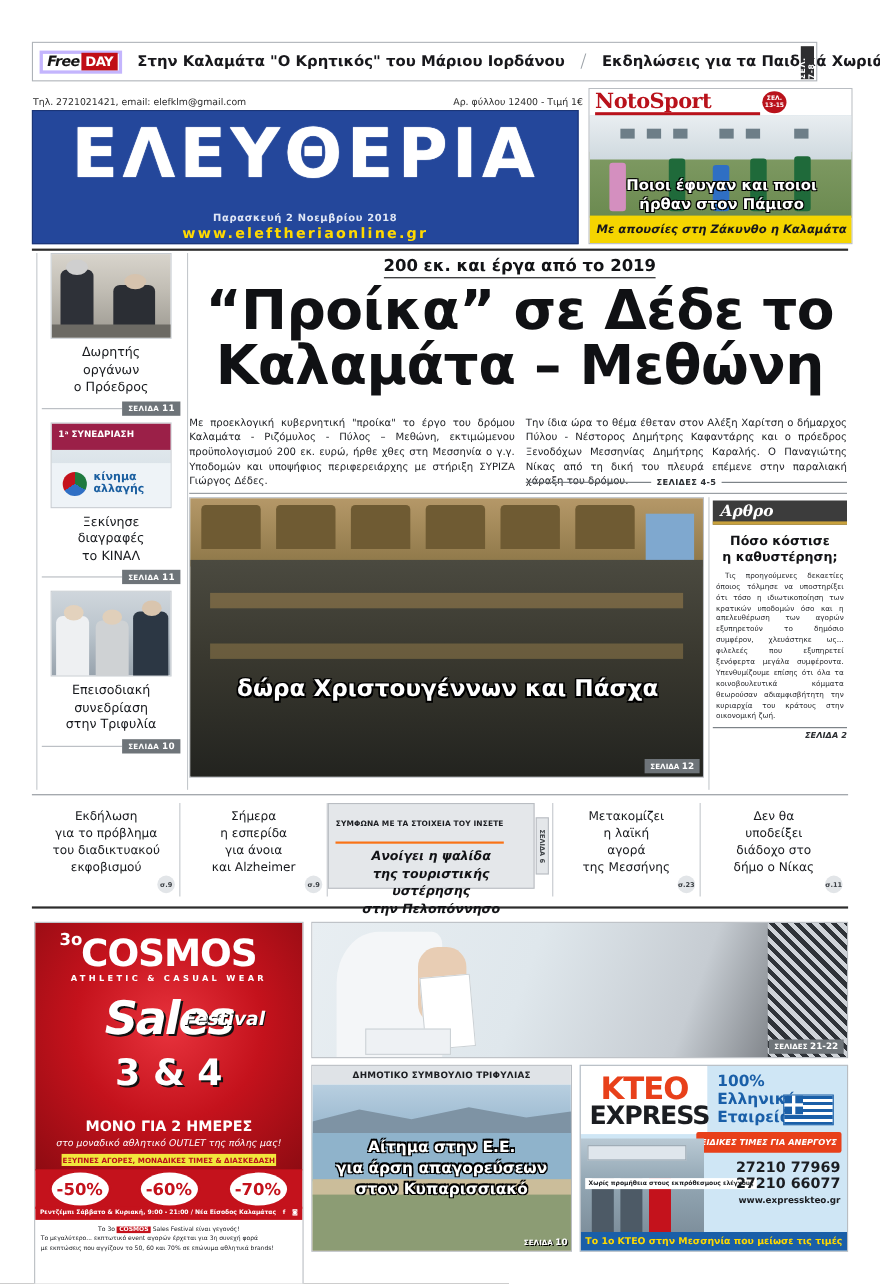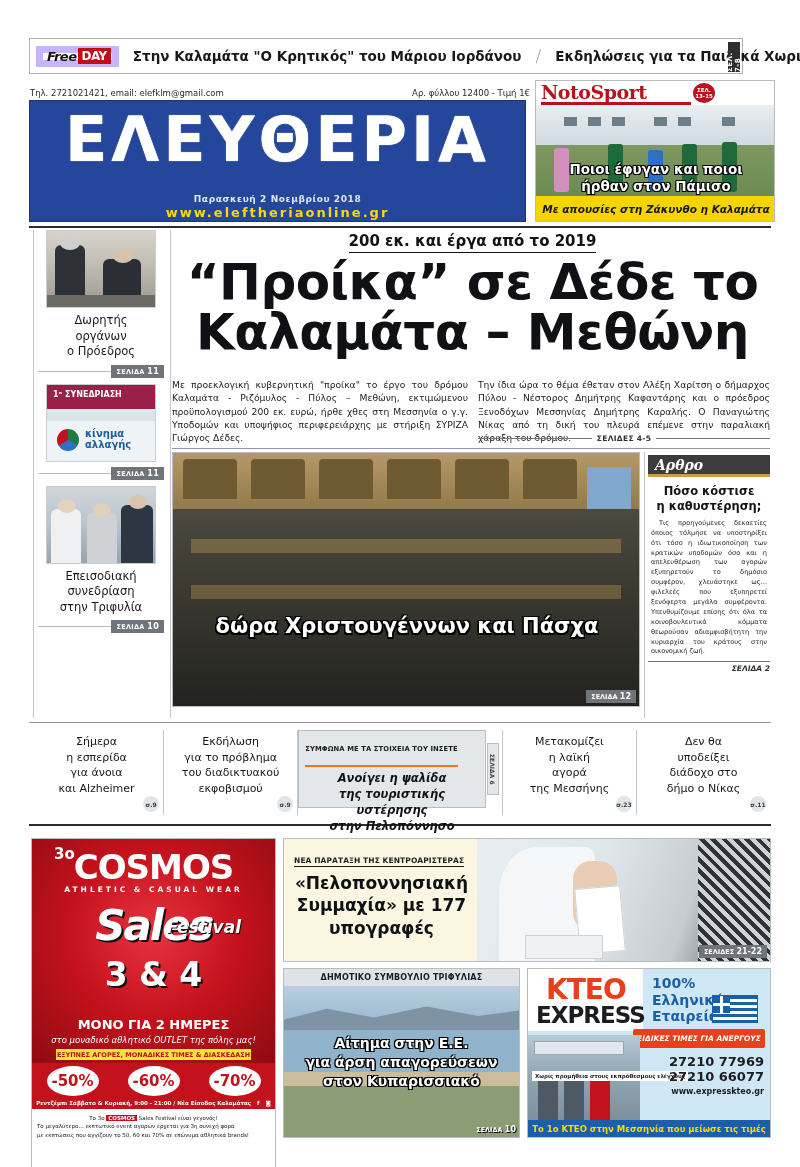--- a/index.html
+++ b/index.html
@@ -12,21 +12,21 @@
     margin:0 auto; overflow:hidden;
   }
 
   
   .topstrip {
     position:absolute; left:29px; top:38px; width:714px; height:36px;
     border:1px solid #aeb3b8; background:#fff;
     display:flex; align-items:center; padding:0 6px;
   }
   .freeday {
-    display:flex; align-items:center; height:21px; border:7px solid #c4b5fd;
+    display:flex; align-items:center; height:21px; border:3px solid #c4b5fd;
     background:#fff; font-weight:bold; font-size:13px; letter-spacing:-.5px;
     padding:0 1px; margin-right:4px;
   }
   .fd-free { color:#141414; padding:0 1px 0 3px; font-style:italic; }
   .fd-day { background:#c00d16; color:#fff; padding:1px 4px; font-size:12px;text-align:right; }
   .topstrip-text {
     font-size:13.5px; font-weight:bold; color:#18181c; white-space:nowrap;
     padding:0 10px;
   }
   .topstrip-slash { color:#9aa0a6; font-size:17px; font-weight:300; padding:0 4px; }
@@ -479,20 +479,23 @@
     </div>
 
     <div class="sb-item">
       <div class="sb-photo" style="background:linear-gradient(#e8edf1 0%,#d9e2e8 55%,#c9d4dc 100%)">
         <div style="position:absolute;left:0;top:0;width:110px;height:24px;background:#9b2048"></div>
         <div style="position:absolute;left:6px;top:5px;color:#fff;font-size:8px;font-weight:bold">1ᵃ ΣΥΝΕΔΡΙΑΣΗ</div>
         <div style="position:absolute;left:0;top:36px;width:110px;height:42px;background:#eef3f7"></div>
         <div style="position:absolute;left:10px;top:44px;width:22px;height:22px;border-radius:50%;background:conic-gradient(#1f7a3f 0 33%,#2f6fc4 33% 66%,#c4121c 66% 100%)"></div>
         <div style="position:absolute;left:38px;top:43px;color:#1b5fa0;font-size:10px;font-weight:bold;line-height:1.15">κίνημα<br>αλλαγής</div>
       </div>
+      <div class="sb-title" style="white-space:pre-line">Ξεκίνησε
+διαγραφές
+το ΚΙΝΑΛ</div>
       <div class="sb-pagebar">
         <div class="ln"></div>
         <div class="sb-page"><span>ΣΕΛΙΔΑ</span> <b>11</b></div>
       </div>
     </div>
 
     <div class="sb-item">
       <div class="sb-photo" style="background:linear-gradient(#cfd6dc 0%,#b9c3cb 50%,#98a3ad 100%)">
         <div style="position:absolute;left:4px;top:22px;width:30px;height:56px;background:#eef0f2;border-radius:6px 6px 0 0"></div>
         <div style="position:absolute;left:11px;top:12px;width:18px;height:14px;background:#e3d2bd;border-radius:50%"></div>
@@ -550,32 +553,32 @@
     </div>
     <div class="arthro-title" style="white-space:pre-line">Πόσο κόστισε
 η καθυστέρηση;</div>
     <div class="arthro-body">Τις προηγούμενες δεκαετίες όποιος τόλμησε να υποστηρίξει ότι τόσο η ιδιωτικοποίηση των κρατικών υποδομών όσο και η απελευθέρωση των αγορών εξυπηρετούν το δημόσιο συμφέρον, χλευάστηκε ως... φιλελεές που εξυπηρετεί ξενόφερτα μεγάλα συμφέροντα. Υπενθυμίζουμε επίσης ότι όλα τα κοινοβουλευτικά κόμματα θεωρούσαν αδιαμφισβήτητη την κυριαρχία του κράτους στην οικονομική ζωή.</div>
     <div class="arthro-foot">ΣΕΛΙΔΑ 2</div>
   </div>
 
   <div class="teasers">
 
     <div class="teaser">
+      <div class="tx" style="white-space:pre-line">Εκδήλωση
+για το πρόβλημα
+του διαδικτυακού
+εκφοβισμού</div>
+      <div class="tpage">σ.9</div>
+    </div>
+
+    <div class="teaser">
       <div class="tx" style="white-space:pre-line">Σήμερα
 η εσπερίδα
 για άνοια
 και Alzheimer</div>
-      <div class="tpage">σ.9</div>
-    </div>
-
-    <div class="teaser">
-      <div class="tx" style="white-space:pre-line">Εκδήλωση
-για το πρόβλημα
-του διαδικτυακού
-εκφοβισμού</div>
       <div class="tpage">σ.9</div>
     </div>
 
     <div class="teaser boxed">
       <div class="tbox">
         <div class="over">ΣΥΜΦΩΝΑ ΜΕ ΤΑ ΣΤΟΙΧΕΙΑ ΤΟΥ ΙΝΣΕΤΕ</div>
         <div class="mn" style="white-space:pre-line">Ανοίγει η ψαλίδα
 της τουριστικής υστέρησης
 στην Πελοπόννησο</div>
         <div class="tbox-sel">ΣΕΛΙΔΑ 6</div>
@@ -627,26 +630,20 @@
         <span class="cos-badge">COSMOS</span>
         <span>Sales Festival είναι γεγονός!</span>
       </div>
       <div>Το μεγαλύτερο... εκπτωτικό event αγορών έρχεται για 3η συνεχή φορά</div>
       <div>με εκπτώσεις που αγγίζουν το 50, 60 και 70% σε επώνυμα αθλητικά brands!</div>
 
     </div>
   </div>
 
   <div class="pelo">
-    <div class="pelo-left">
-      <div class="pelo-over">ΝΕΑ ΠΑΡΑΤΑΞΗ ΤΗΣ ΚΕΝΤΡΟΑΡΙΣΤΕΡΑΣ</div>
-      <div class="pelo-title" style="white-space:pre-line">«Πελοποννησιακή
-Συμμαχία» με 177
-υπογραφές</div>
-    </div>
     <div class="pelo-photo">
       <div style="position:absolute;left:22px;top:8px;width:96px;height:116px;background:#f4f6f8;border-radius:40% 10% 0 0"></div>
       <div style="position:absolute;left:96px;top:22px;width:44px;height:70px;background:#e8cdb4;border-radius:18px"></div>
       <div style="position:absolute;left:100px;top:48px;width:46px;height:66px;background:#fff;border:1px solid #ccd2d6;transform:rotate(-5deg)"></div>
       <div style="position:absolute;left:48px;top:96px;width:78px;height:24px;background:#eef1f4;border:1px solid #ccd2d6"></div>
       <div style="position:absolute;right:0;top:0;width:72px;height:124px;background:repeating-linear-gradient(45deg,#2f3338 0 4px,#cfd3d8 4px 8px)"></div>
       <div class="pelo-page">
         <span>ΣΕΛΙΔΕΣ</span> <b>21-22</b>
       </div>
     </div>

